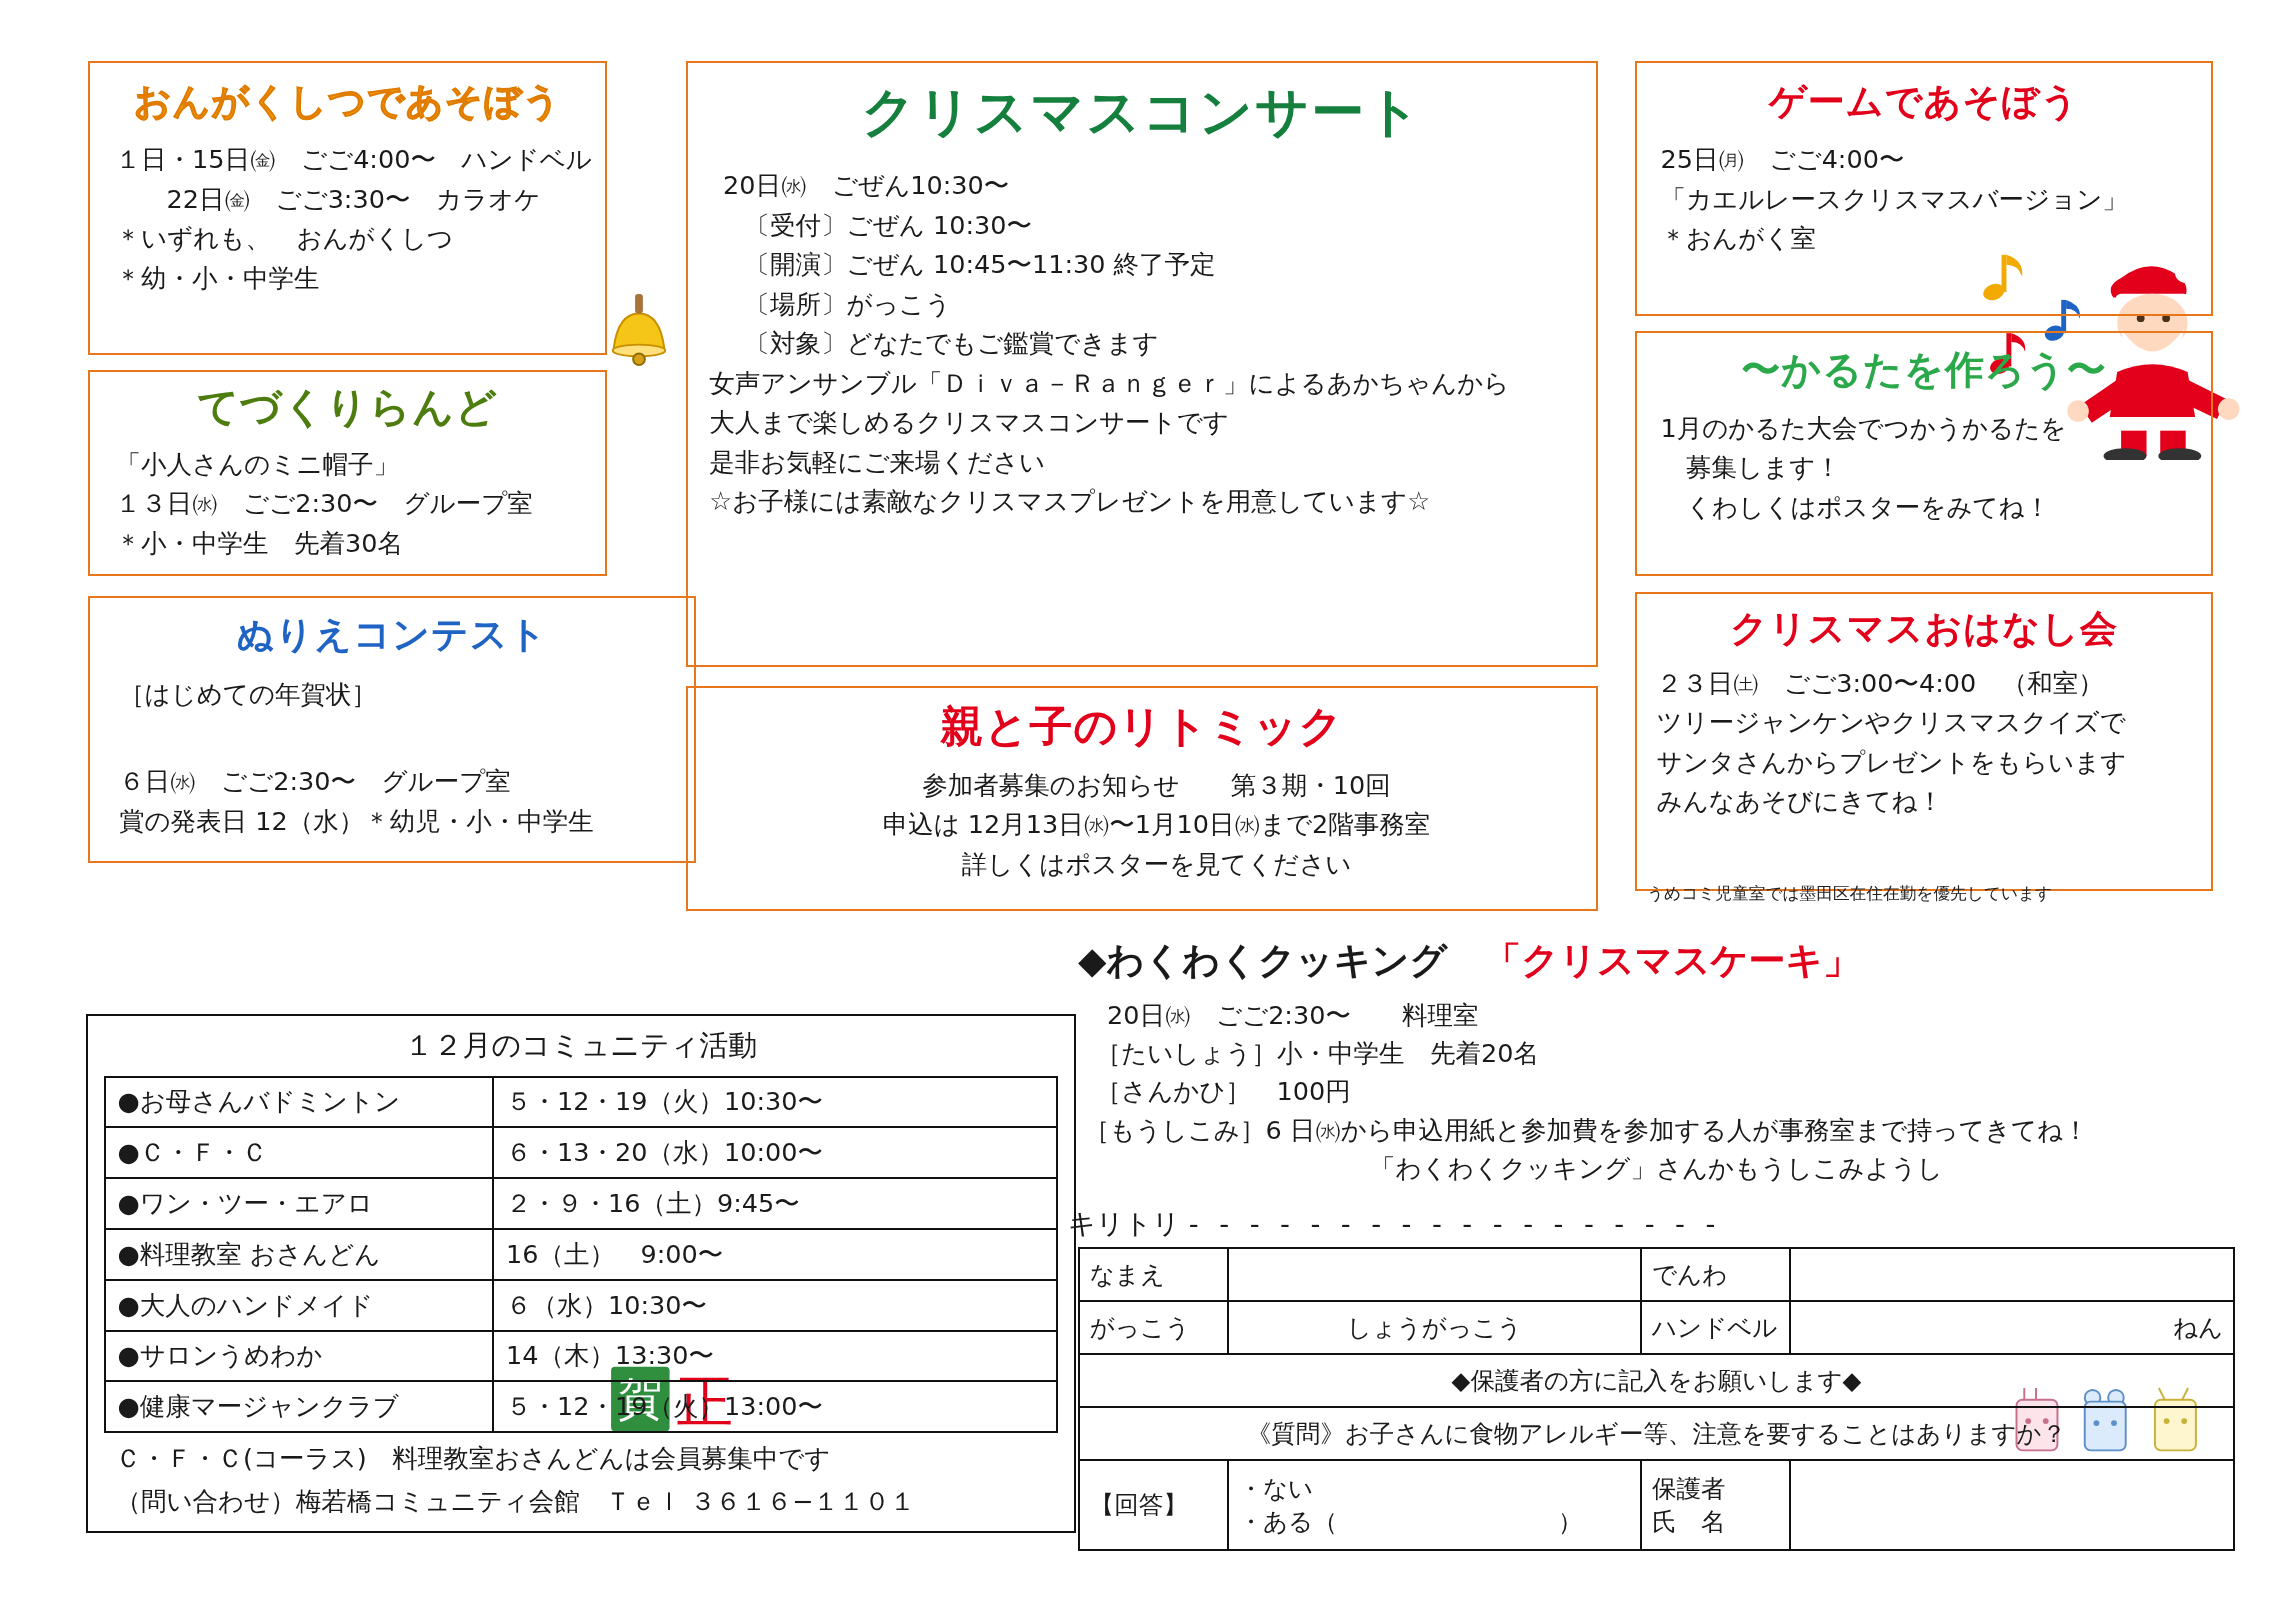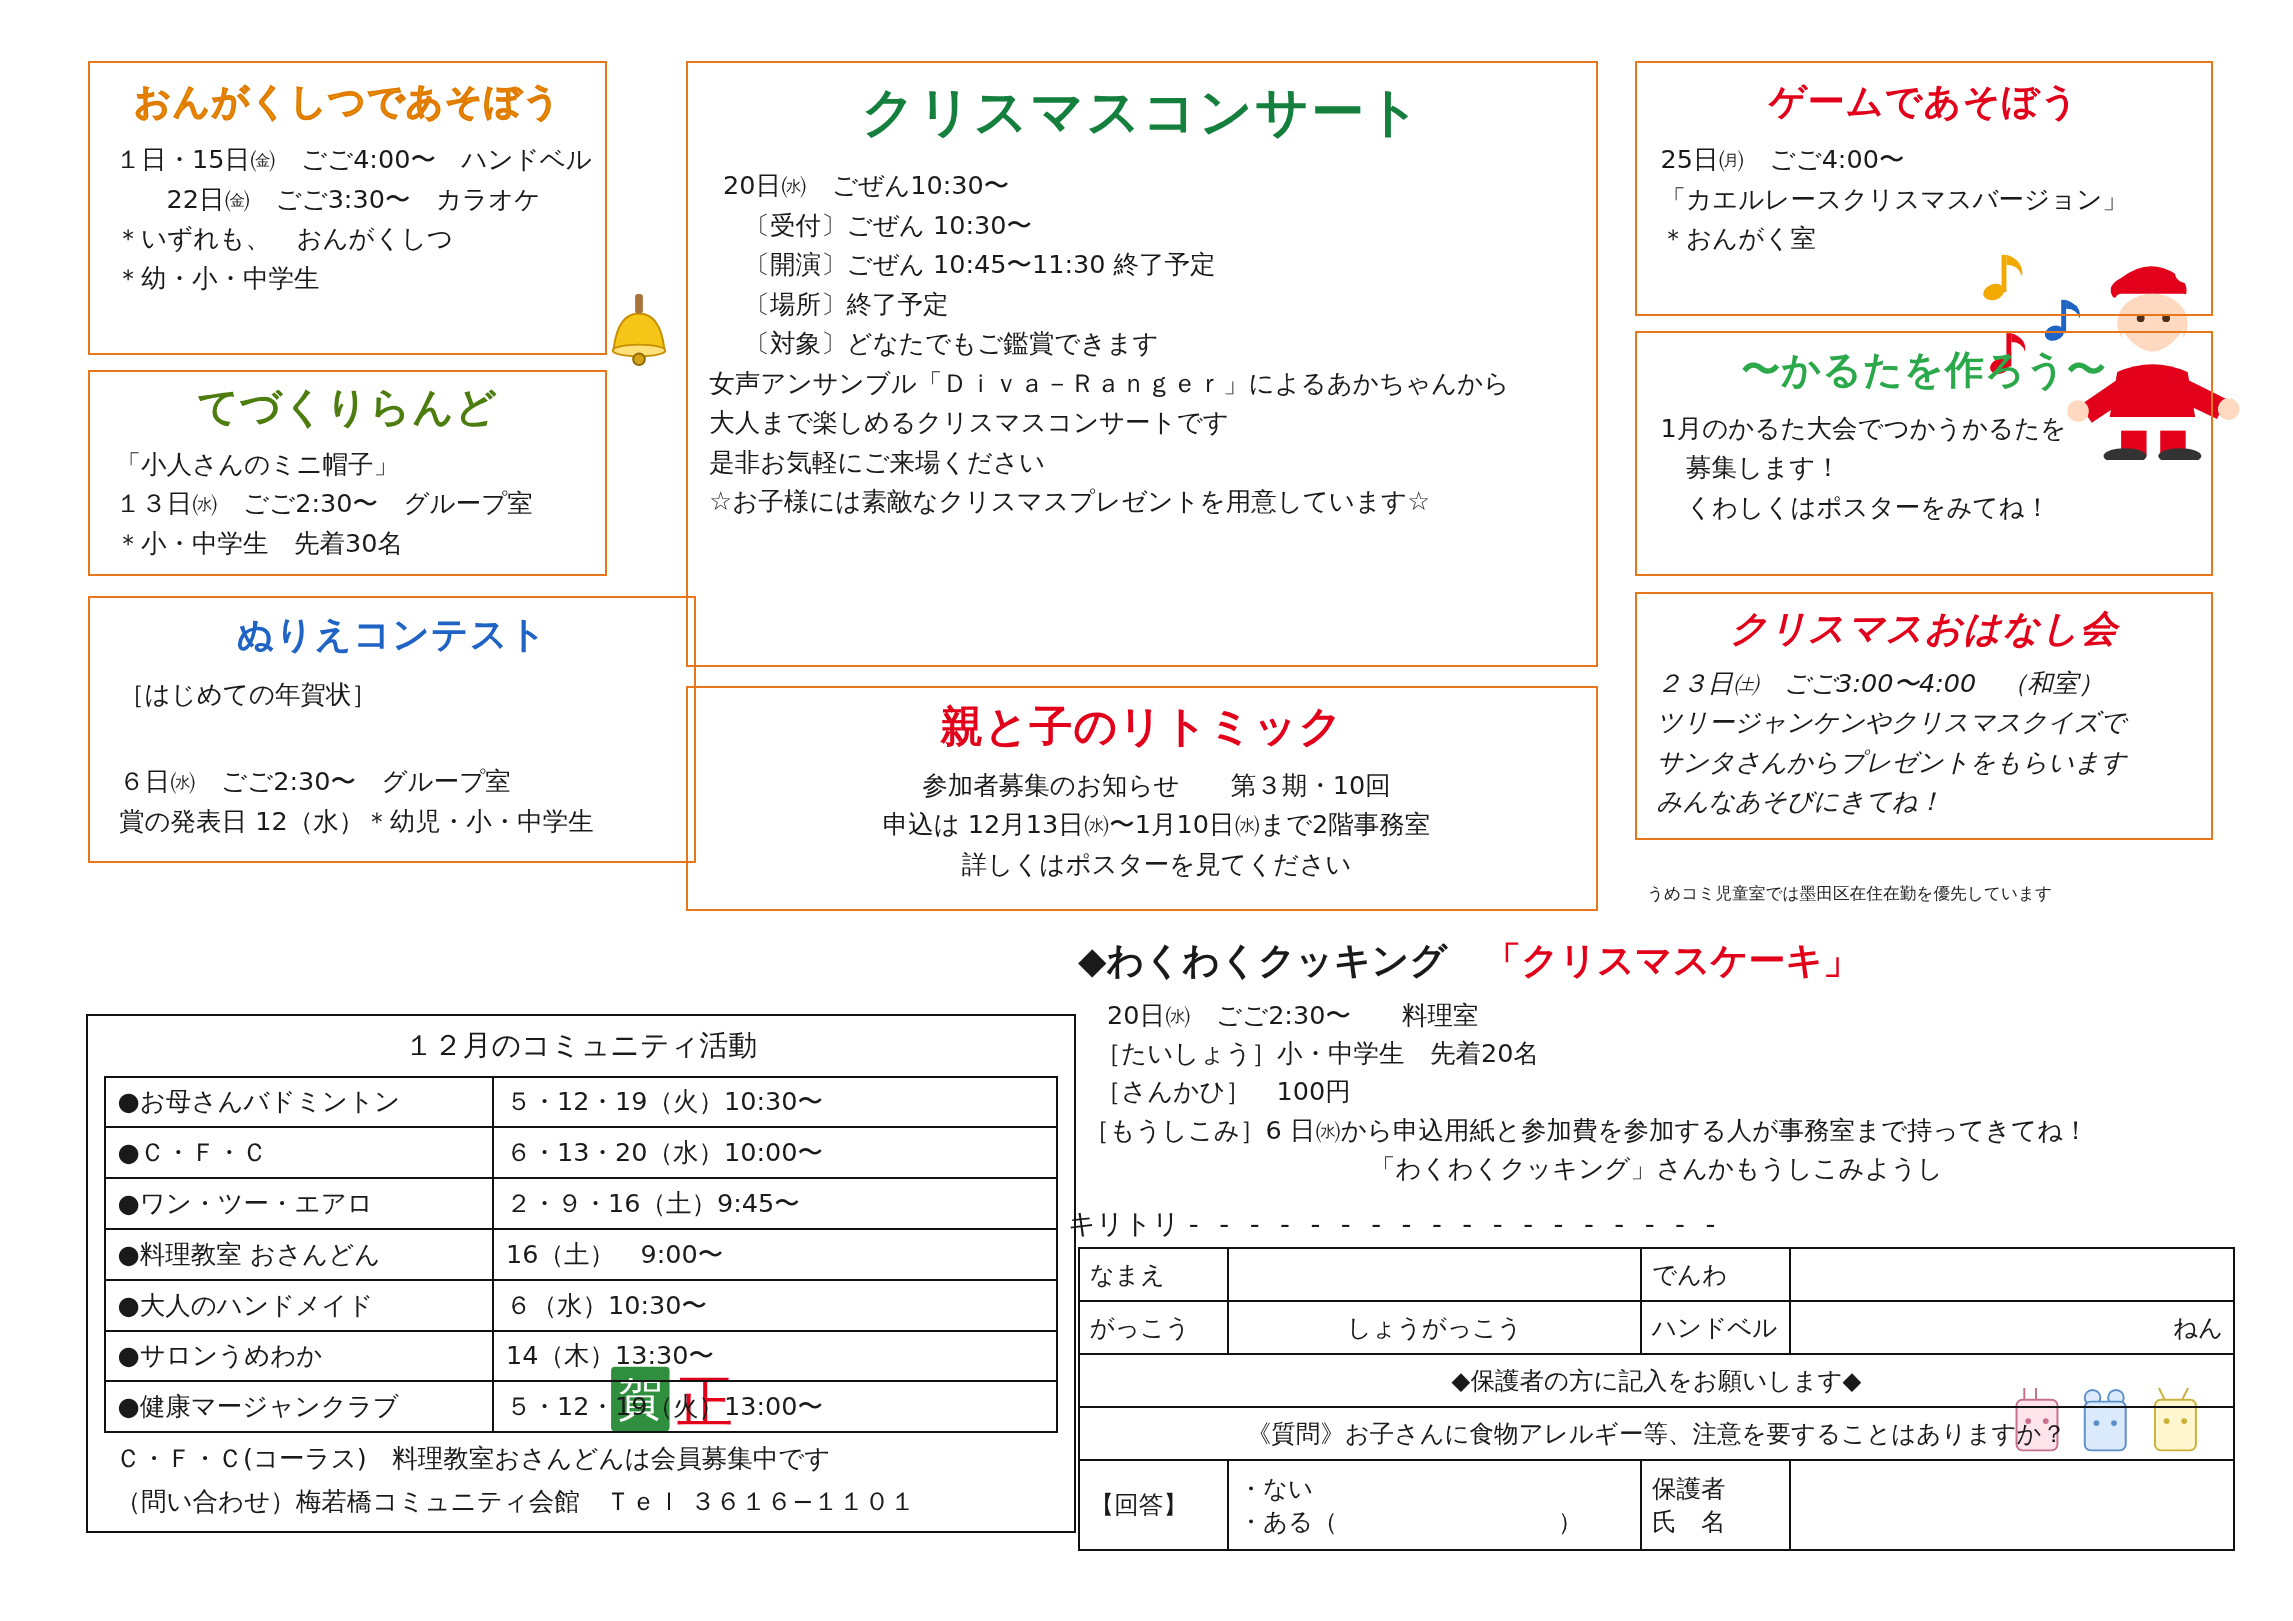--- a/index.html
+++ b/index.html
@@ -42,21 +42,21 @@
 
   
   #p-game{left:1635px;top:61px;width:578px;height:255px;}
   #p-game .ttl{color:#e2001a;font-size:37px;text-align:center;margin-top:13.7px;}
   #p-game .lines{margin:13.7px 0 0 23.5px;}
 
   #p-karuta{left:1635px;top:331px;width:578px;height:245px;}
   #p-karuta .ttl{color:#2aa84a;font-size:39px;text-align:center;margin-top:9.8px;}
   #p-karuta .lines{margin:11.8px 0 0 23.5px;}
 
-  #p-story{left:1635px;top:592px;width:578px;height:248px;font-style:italic;}
+  #p-story{left:1635px;top:592px;width:578px;height:299px;}
   #p-story .ttl{color:#e2001a;font-size:37px;text-align:center;margin-top:9.8px;}
   #p-story .lines{margin:9.8px 0 0 19.6px;}
 
   #note-right{position:absolute;left:1647px;top:882px;width:588px;font-size:16.7px;color:#222;}
 
   
   #p-cooking{left:1078px;top:936px;width:1157px;height:255px;}
   #p-cooking .hdr{font-size:37px;font-weight:bold;}
   #p-cooking .hdr .red{color:#e2001a;}
   #p-cooking .lines{margin-top:9.8px;font-size:25.5px;line-height:1.5;}
@@ -135,21 +135,21 @@
     <text x="98" y="62" font-size="58" fill="#e2001a" text-anchor="middle" font-family="DejaVu Sans">正</text>
   </svg>
 </div>
 
 <div class="box ob" id="p-concert">
   <div class="ttl">クリスマスコンサート</div>
   <div class="lines txt">
     <div>20日㈬　ごぜん10:30〜</div>
     <div style="margin-left:21.6px">〔受付〕ごぜん 10:30〜</div>
     <div style="margin-left:21.6px">〔開演〕ごぜん 10:45〜11:30 終了予定</div>
-    <div style="margin-left:21.6px">〔場所〕終了予定</div>
+    <div style="margin-left:21.6px">〔場所〕がっこう</div>
     <div style="margin-left:21.6px">〔対象〕どなたでもご鑑賞できます</div>
     <div style="margin-left:-13.7px">女声アンサンブル「Ｄｉｖａ－Ｒａｎｇｅｒ」によるあかちゃんから</div>
     <div style="margin-left:-13.7px">大人まで楽しめるクリスマスコンサートです</div>
     <div style="margin-left:-13.7px">是非お気軽にご来場ください</div>
     <div style="margin-left:-13.7px">☆お子様には素敵なクリスマスプレゼントを用意しています☆</div>
   </div>
   <svg class="icon" id="notes" viewBox="0 0 110 140">
     <g fill="#f2a900">
         <ellipse cx="22" cy="44" rx="11" ry="8" transform="rotate(-20 22 44)"></ellipse>
         <rect x="30" y="6" width="5" height="38"></rect>

